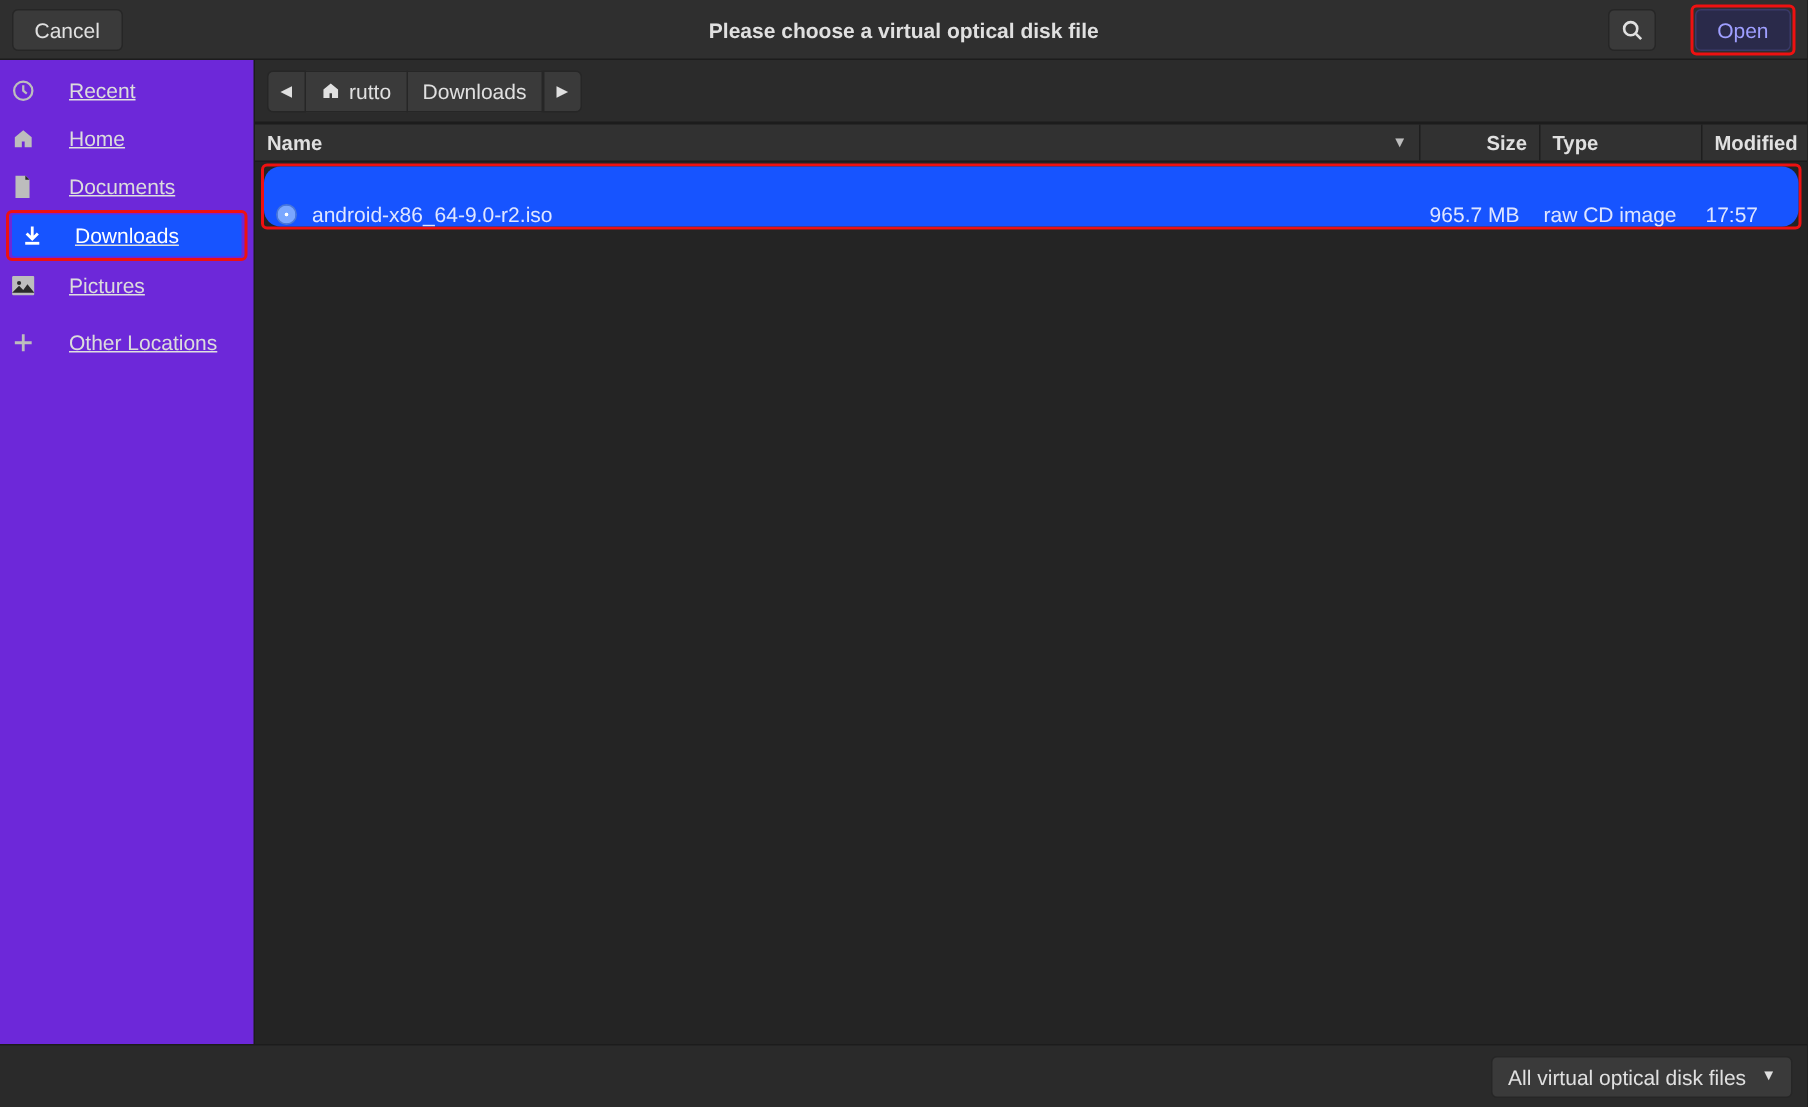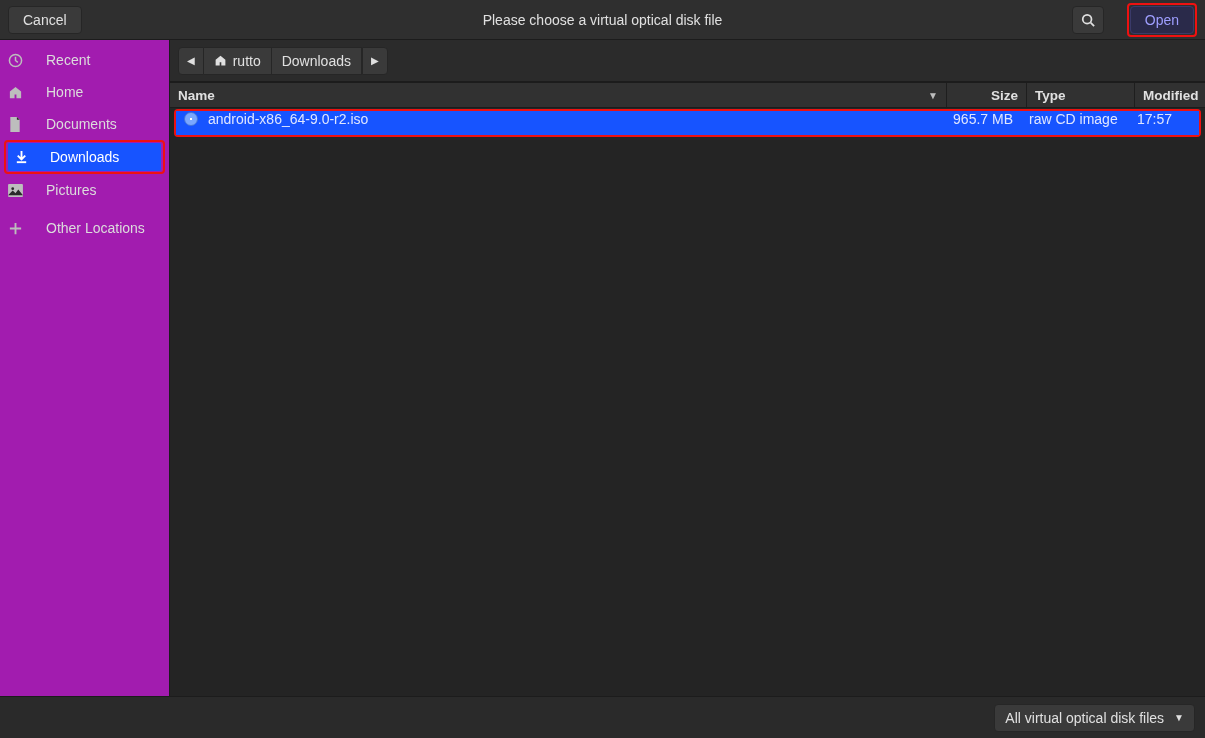--- a/index.html
+++ b/index.html
@@ -35,21 +35,21 @@
     align-items: center;
     justify-content: center;
     cursor: pointer;
     font-size: 14px;
   }
   .btn.icon-only { padding: 0; width: 32px; }
   .title {
     position: absolute;
     left: 0; right: 0;
     text-align: center;
-    font-weight: 400;
+    font-weight: 700;
     pointer-events: none;
   }
   .header-right {
     margin-left: auto;
     display: flex;
     gap: 23px;
     align-items: center;
   }
   .open-wrap {
     border: 2px solid #e11;
@@ -62,25 +62,26 @@
     border: 1px solid #3a3a6a;
   }
   
   .body {
     flex: 1;
     display: flex;
     min-height: 0;
   }
   .sidebar {
     width: 170px;
-    background: #a21caf;
+    background: #6d28d9;
     border-right: 1px solid #1c1c1c;
     display: flex;
     flex-direction: column;
     padding-top: 4px;
+    text-decoration: underline;
   }
   .sidebar-row {
     display: flex;
     align-items: center;
     height: 32px;
     padding: 0 8px;
     gap: 12px;
     cursor: pointer;
     color: #dcdcdc;
   }
@@ -177,25 +178,26 @@
     background: #242424;
   }
   .file-row-outline {
     border: 2px solid #e11;
     border-radius: 4px;
     margin: 1px 4px;
     padding: 0;
   }
   .file-row {
     display: flex;
-    height: 24px;
-    align-items: flex-start;
+    height: 40px;
+    align-items: flex-end;
     background: #1754ff;
     color: #dfe6ff;
     font-size: 14px;
+    border-radius: 11px;
   }
   .file-row .col { border-right: none; }
   .file-row .col.name { gap: 10px; }
   .disc-icon {
     width: 14px; height: 14px; border-radius: 50%;
     background: radial-gradient(circle at 50% 50%, #fff 0 15%, #7aa7ff 16% 100%);
     border: 1px solid #4a78d8;
     flex-shrink: 0;
   }
   

